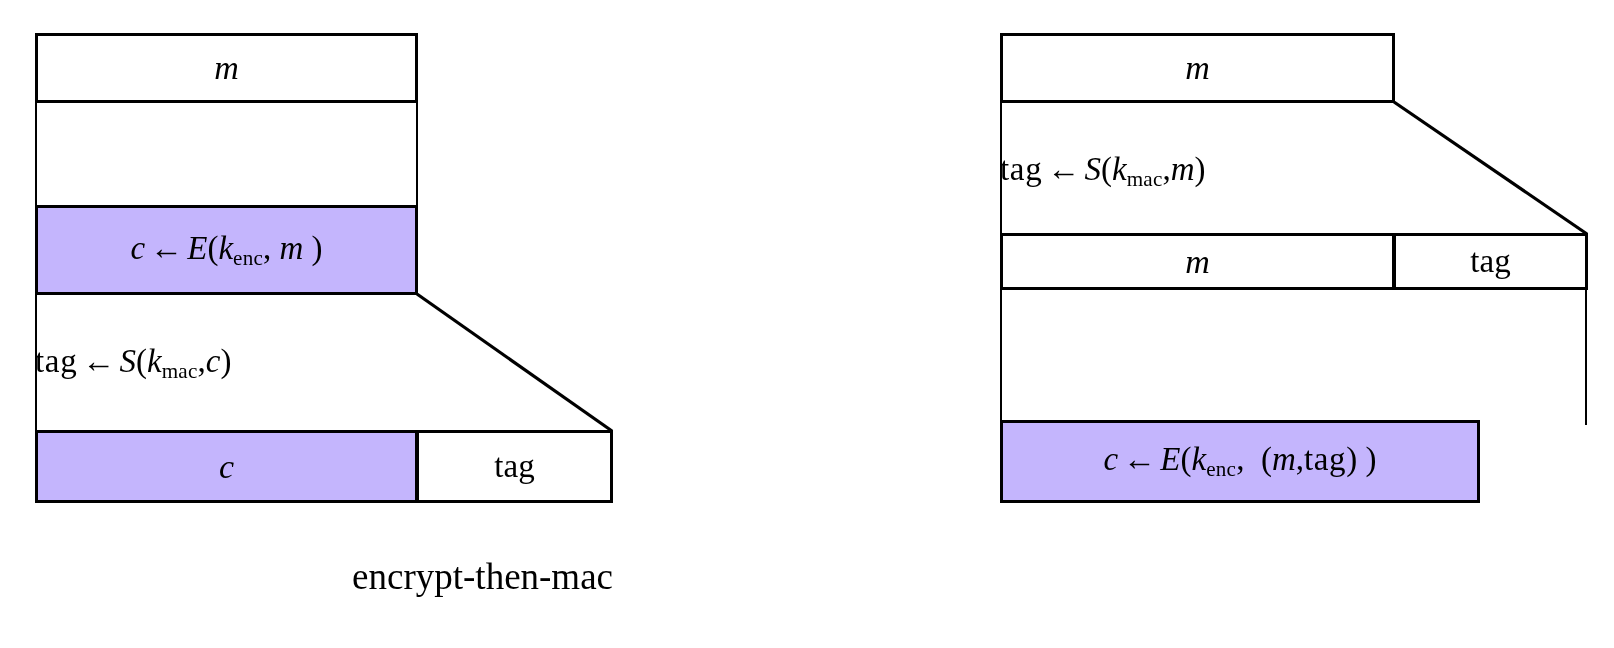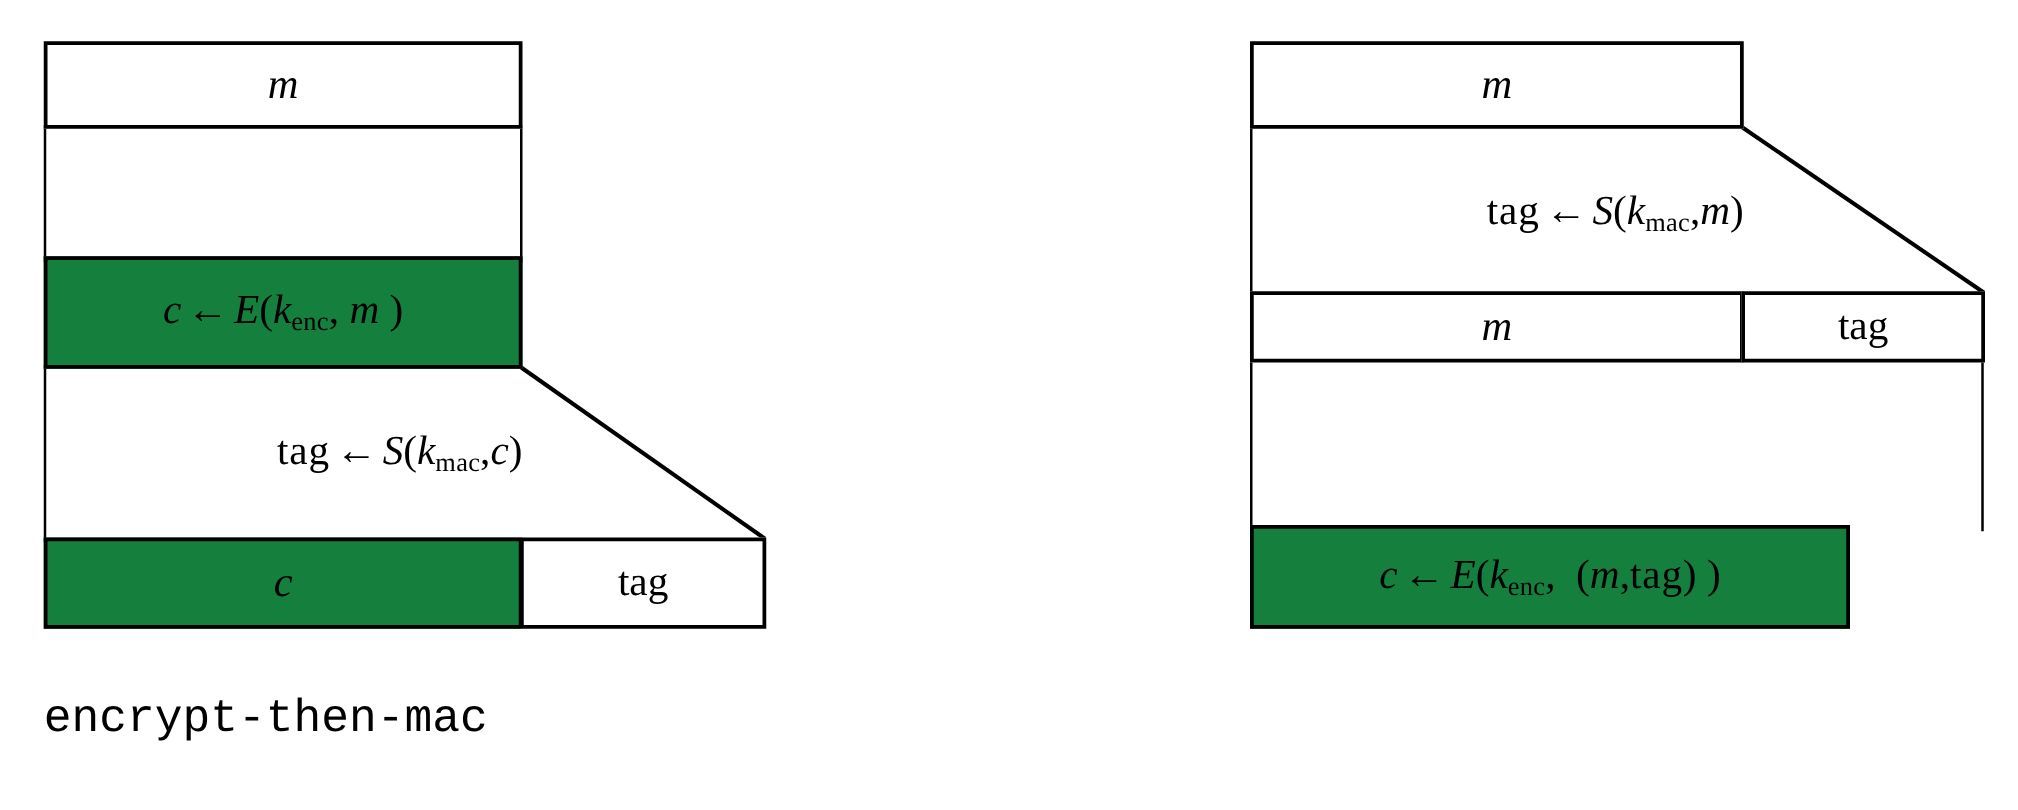--- a/index.html
+++ b/index.html
@@ -29,21 +29,21 @@
   .box {
     position: absolute;
     box-sizing: border-box;
     border: 3.5px solid #000000;
     background: #ffffff;
     display: flex;
     align-items: center;
     justify-content: center;
     white-space: nowrap;
   }
-  .box.shaded { background: #15803d; }
+  .box.shaded { background: #c4b5fd; }
 
   
   .rail {
     position: absolute;
     width: 1.6px;
     background: #000000;
   }
 
   
   .diagonal {
@@ -53,32 +53,31 @@
   .diagonal line {
     stroke: #000000;
     stroke-width: 3.2;
     vector-effect: non-scaling-stroke;
   }
 
   
   .gap-label {
     position: absolute;
     white-space: nowrap;
-    text-align: right;
+    text-align: left;
     font-size: 33px;
     line-height: 1;
   }
 
   .caption {
     position: absolute;
-    text-align: left;
+    text-align: right;
     white-space: nowrap;
     font-size: 37px;
     line-height: 1;
-    font-family: Liberation Mono, monospace;
   }
 
   
   .mi { font-style: italic; font-family: "Liberation Serif", "DejaVu Serif", serif; }
   .mup { font-style: normal; }
   .sub {
     font-size: 0.64em;
     font-style: normal;
     vertical-align: -0.28em;
     letter-spacing: 0.01em;

